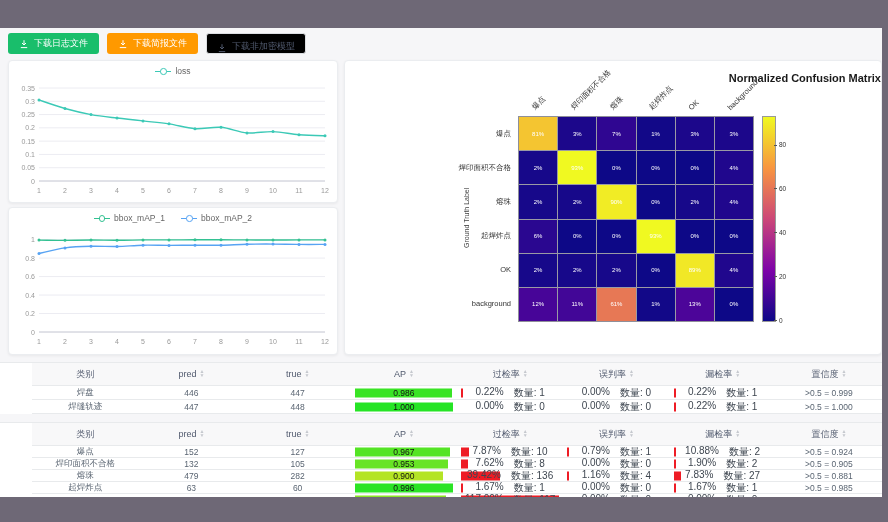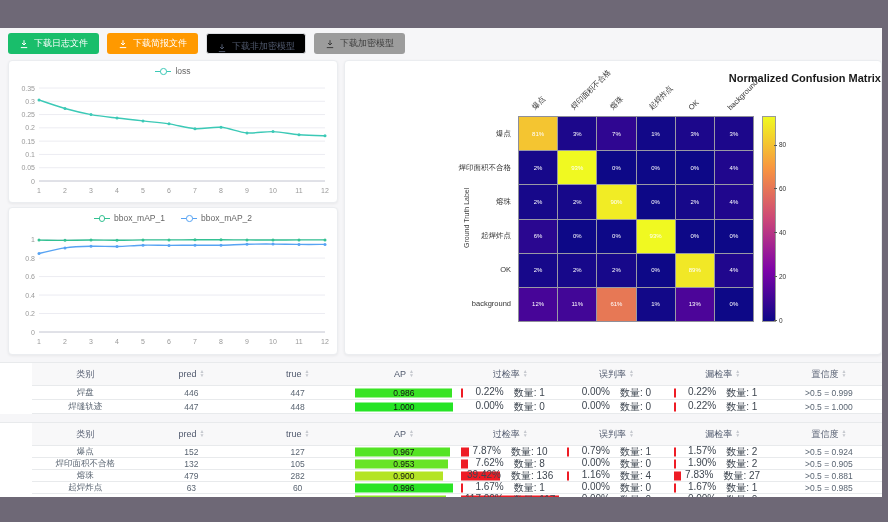--- a/index.html
+++ b/index.html
@@ -96,26 +96,20 @@
         <svg width="10" height="10" viewBox="0 0 10 10">
           <path d="M5 1.2v4.6M3 4l2 2 2-2M1.8 8.6h6.4" stroke="currentColor" fill="none" stroke-width="1"></path>
         </svg>
         <span>下载简报文件</span>
       </button>
       <button class="btn plain">
         <svg width="10" height="10" viewBox="0 0 10 10">
           <path d="M5 1.2v4.6M3 4l2 2 2-2M1.8 8.6h6.4" stroke="currentColor" fill="none" stroke-width="1"></path>
         </svg>
         <span>下载非加密模型</span>
-      </button>
-      <button class="btn gray">
-        <svg width="10" height="10" viewBox="0 0 10 10">
-          <path d="M5 1.2v4.6M3 4l2 2 2-2M1.8 8.6h6.4" stroke="currentColor" fill="none" stroke-width="1"></path>
-        </svg>
-        <span>下载加密模型</span>
       </button>
     </div>
 
   <div class="card card-loss">
     <div class="legend" id="legend0">
         <span class="legend-item">
           <span class="lmark">
             <span class="lline" style="background: rgb(59, 201, 182);"></span>
             <span class="lcirc" style="border-color: rgb(59, 201, 182);"></span>
           </span>
@@ -519,21 +513,21 @@
               <div class="ratetext">
                 <span>0.79%</span>
                 <span>数量: 1</span>
               </div>
             </div>
           </div>
           <div class="td">
             <div class="cellwrap">
               <div class="ratebar" style="width: 2px;"></div>
               <div class="ratetext">
-                <span>1.57%</span>
+                <span>10.88%</span>
                 <span>数量: 2</span>
               </div>
             </div>
           </div>
           <div class="td">&gt;0.5 = 0.924</div>
         </div>
         <div class="tr body">
           <div class="td">焊印面积不合格</div>
           <div class="td">132</div>
           <div class="td">105</div>

